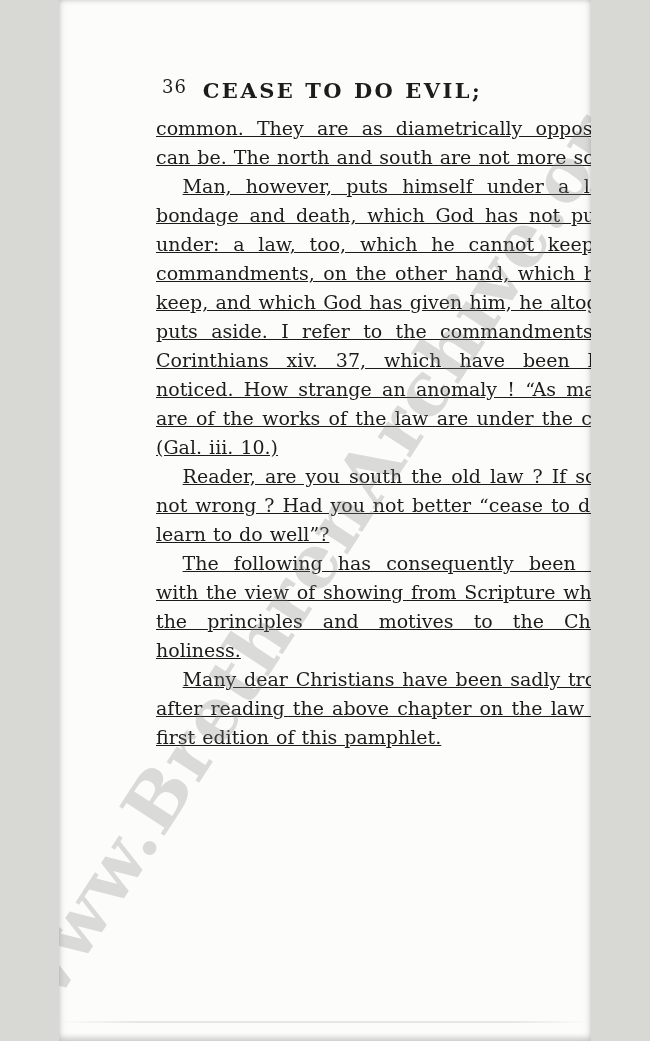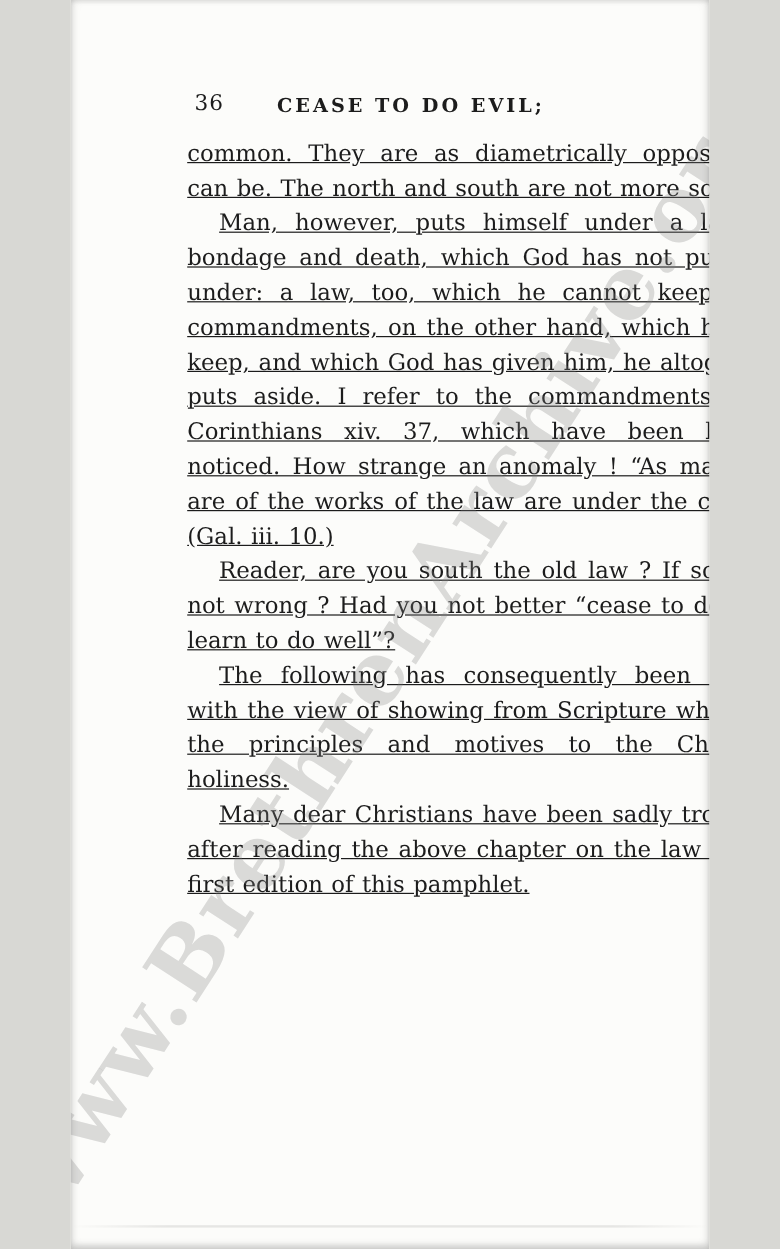--- a/index.html
+++ b/index.html
@@ -35,21 +35,21 @@
     position: absolute;
     left: 6px;
     top: 0;
     font-size: 18px;
     letter-spacing: 1px;
   }
 
   .running-title {
     display: block;
     text-align: center;
-    font-size: 16px;
+    font-size: 21px;
     font-weight: 700;
     letter-spacing: 2.5px;
     padding-top: 2px;
   }
 
   .body-text {
     position: absolute;
     top: 114px;
     left: 97px;
     width: 494px;

